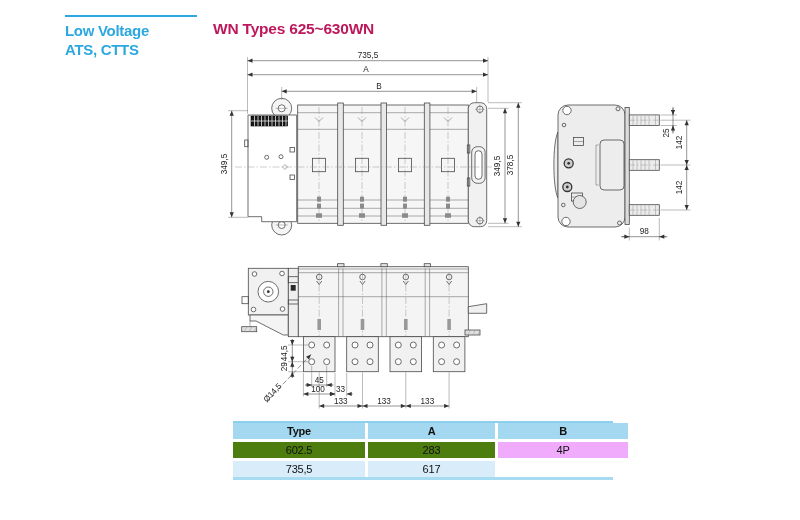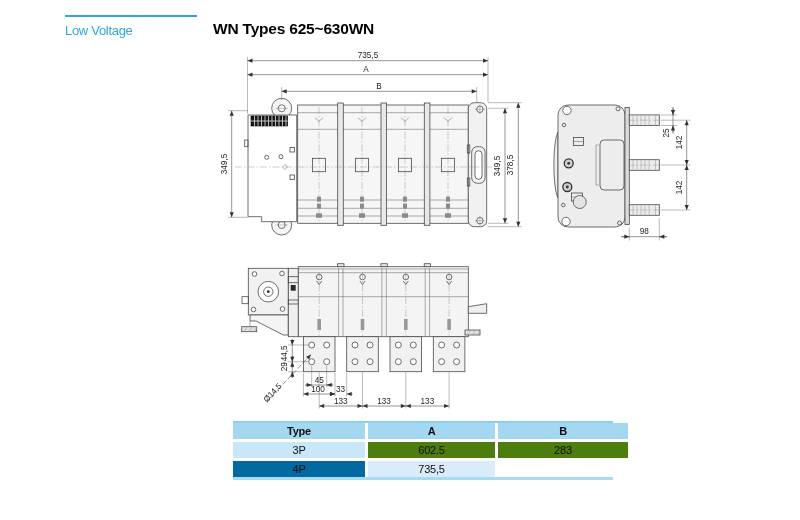--- a/index.html
+++ b/index.html
@@ -1,61 +1,62 @@
 <!DOCTYPE html>
 <html><head>
 <meta charset="utf-8">
 <style>
   html,body{margin:0;padding:0}
   body{width:800px;height:520px;position:relative;background:#fff;
        font-family:"Liberation Sans",sans-serif;overflow:hidden}
   .abs{position:absolute}
   
   .side-rule{left:65px;top:15px;width:132px;height:2px;background:#2ca8df}
-  .side-title{left:65px;top:21px;width:150px;color:#2ca8df;font-size:13px;
-              font-weight:normal;line-height:19px;letter-spacing:-0.3px}
-  .page-title{left:213px;top:20px;font-size:15.5px;font-weight:bold;color:#000000;
+  .side-title{left:65px;top:21px;width:150px;color:#2ca8df;font-size:15px;
+              font-weight:bold;line-height:19px;letter-spacing:-0.3px}
+  .page-title{left:213px;top:20px;font-size:15.5px;font-weight:bold;color:#be185d;
               letter-spacing:-0.2px}
   
   svg.drawing{position:absolute;overflow:visible}
   .ol{stroke:#4a4a4a;stroke-width:.8;fill:#f5f5f5}
   .olw{stroke:#4a4a4a;stroke-width:.8;fill:#fff}
   .oln{stroke:#4a4a4a;stroke-width:.8;fill:none}
   .thin{stroke:#5a5a5a;stroke-width:.5;fill:none}
   .dl{stroke:#3c3c3c;stroke-width:.55;fill:none}
   .ext{stroke:#666;stroke-width:.45;fill:none}
   .cl{stroke:#999;stroke-width:.5;fill:none;stroke-dasharray:7 2 1.5 2}
   .hatch{stroke:#9a9a9a;stroke-width:.55}
   .dt{font-size:8.2px;fill:#1d1d1d;text-anchor:middle;font-family:"Liberation Sans",sans-serif}
   
   .dim-table{left:233px;top:421px;width:380px;border-top:2px solid #8dcfee;
              border-bottom:3px solid #a6dbf2;display:grid;
              grid-template-columns:132px 127px 130px;gap:3px;background:#fff}
   .dim-table .cell{height:16px;line-height:16px;text-align:center;font-size:11px;
                    color:#111;letter-spacing:-0.2px}
   .dim-table .th{background:#a3d8f0;font-weight:bold}
   .dim-table .tcol1{background:#c9e7f8}
-  .dim-table .tcol2{background:#0369a1}
+  .dim-table .tcol2{background:#f0abfc}
   .dim-table .v1{background:#4d7c0f}
   .dim-table .v2{background:#d8edf9}
 </style>
 </head>
 <body>
 
 <svg width="0" height="0" style="position:absolute">
   <defs>
     <marker id="arr" viewBox="0 0 10 10" refX="10" refY="5" markerWidth="7" markerHeight="5" orient="auto-start-reverse" markerUnits="userSpaceOnUse">
       <path d="M0,0.8 L10,5 L0,9.2 Z" fill="#333"></path>
     </marker>
   </defs>
 </svg>
 
 <div class="abs side-rule"></div>
 <div class="abs side-title">
   <div>Low Voltage</div>
+  <div>ATS, CTTS</div>
 </div>
 
 <div class="abs page-title">WN Types 625~630WN</div>
 
 <svg class="drawing" style="left:215px;top:50px" width="320" height="200" viewBox="0 0 320 200">
   <g>
 
     <circle class="ol" cx="66.7" cy="58.3" r="10"></circle>
     <circle class="olw" cx="66.7" cy="58.3" r="3.5"></circle>
     <line class="ext" x1="60.7" y1="58.3" x2="72.7" y2="58.3"></line>
@@ -382,18 +383,18 @@
     <text class="dt" x="202.4" y="148.6">133</text>
     <line class="dl" x1="43" y1="145" x2="86" y2="99.5" marker-end="url(#arr)" stroke-dasharray="5 2.2"></line>
     <text class="dt" transform="translate(49.5,139.5) rotate(-47)">Ø14,5</text>
   </g>
 </svg>
 
 <div class="abs dim-table">
   <div class="cell th">Type</div>
   <div class="cell th">A</div>
   <div class="cell th">B</div>
-  <div class="cell tcol1">3P</div>
   <div class="cell v1">602.5</div>
   <div class="cell v1">283</div>
   <div class="cell tcol2">4P</div>
   <div class="cell v2">735,5</div>
+  <div class="cell v2">617</div>
 </div>
 
 </body></html>

